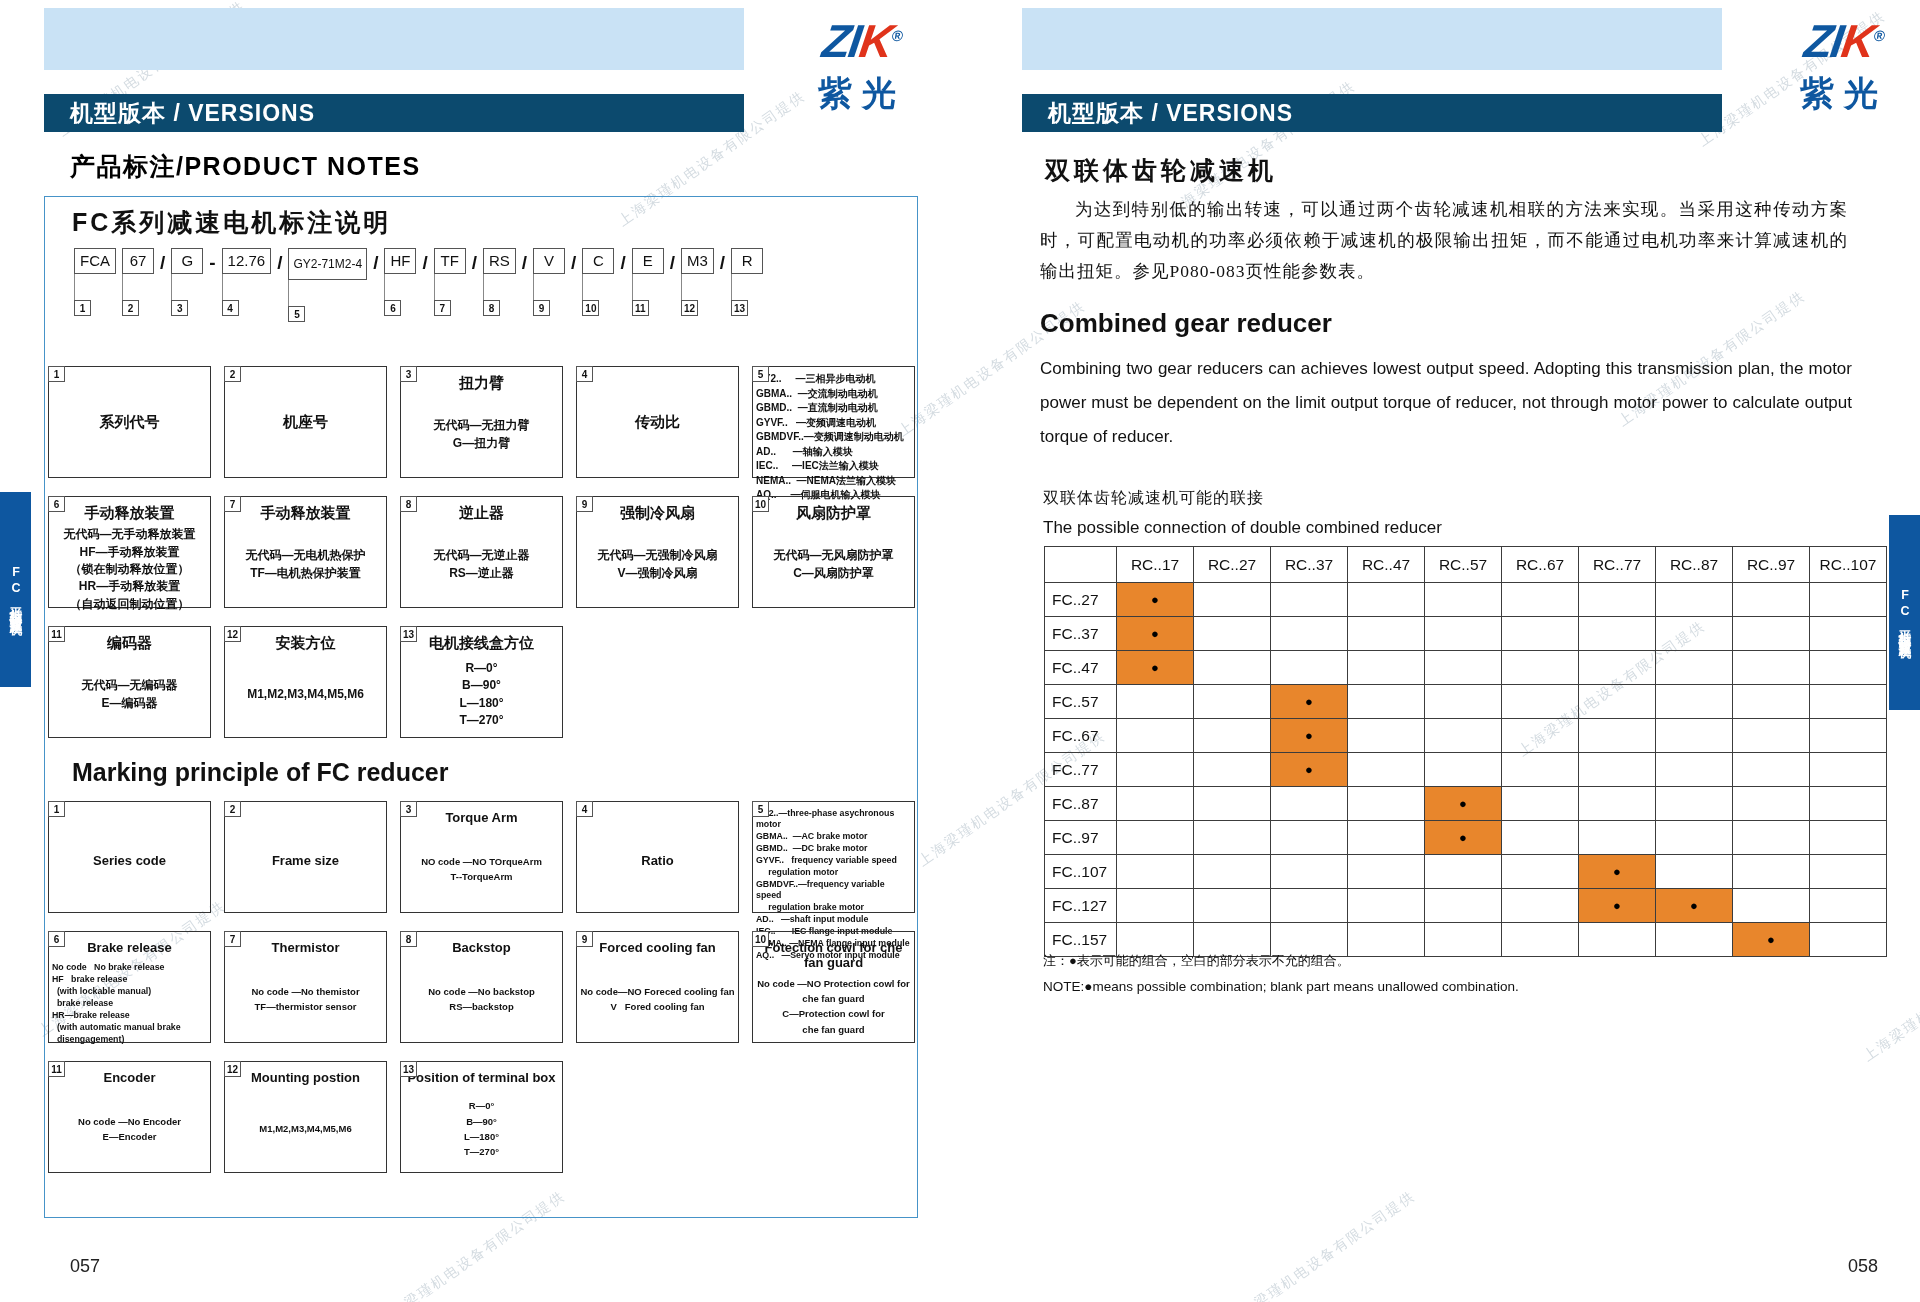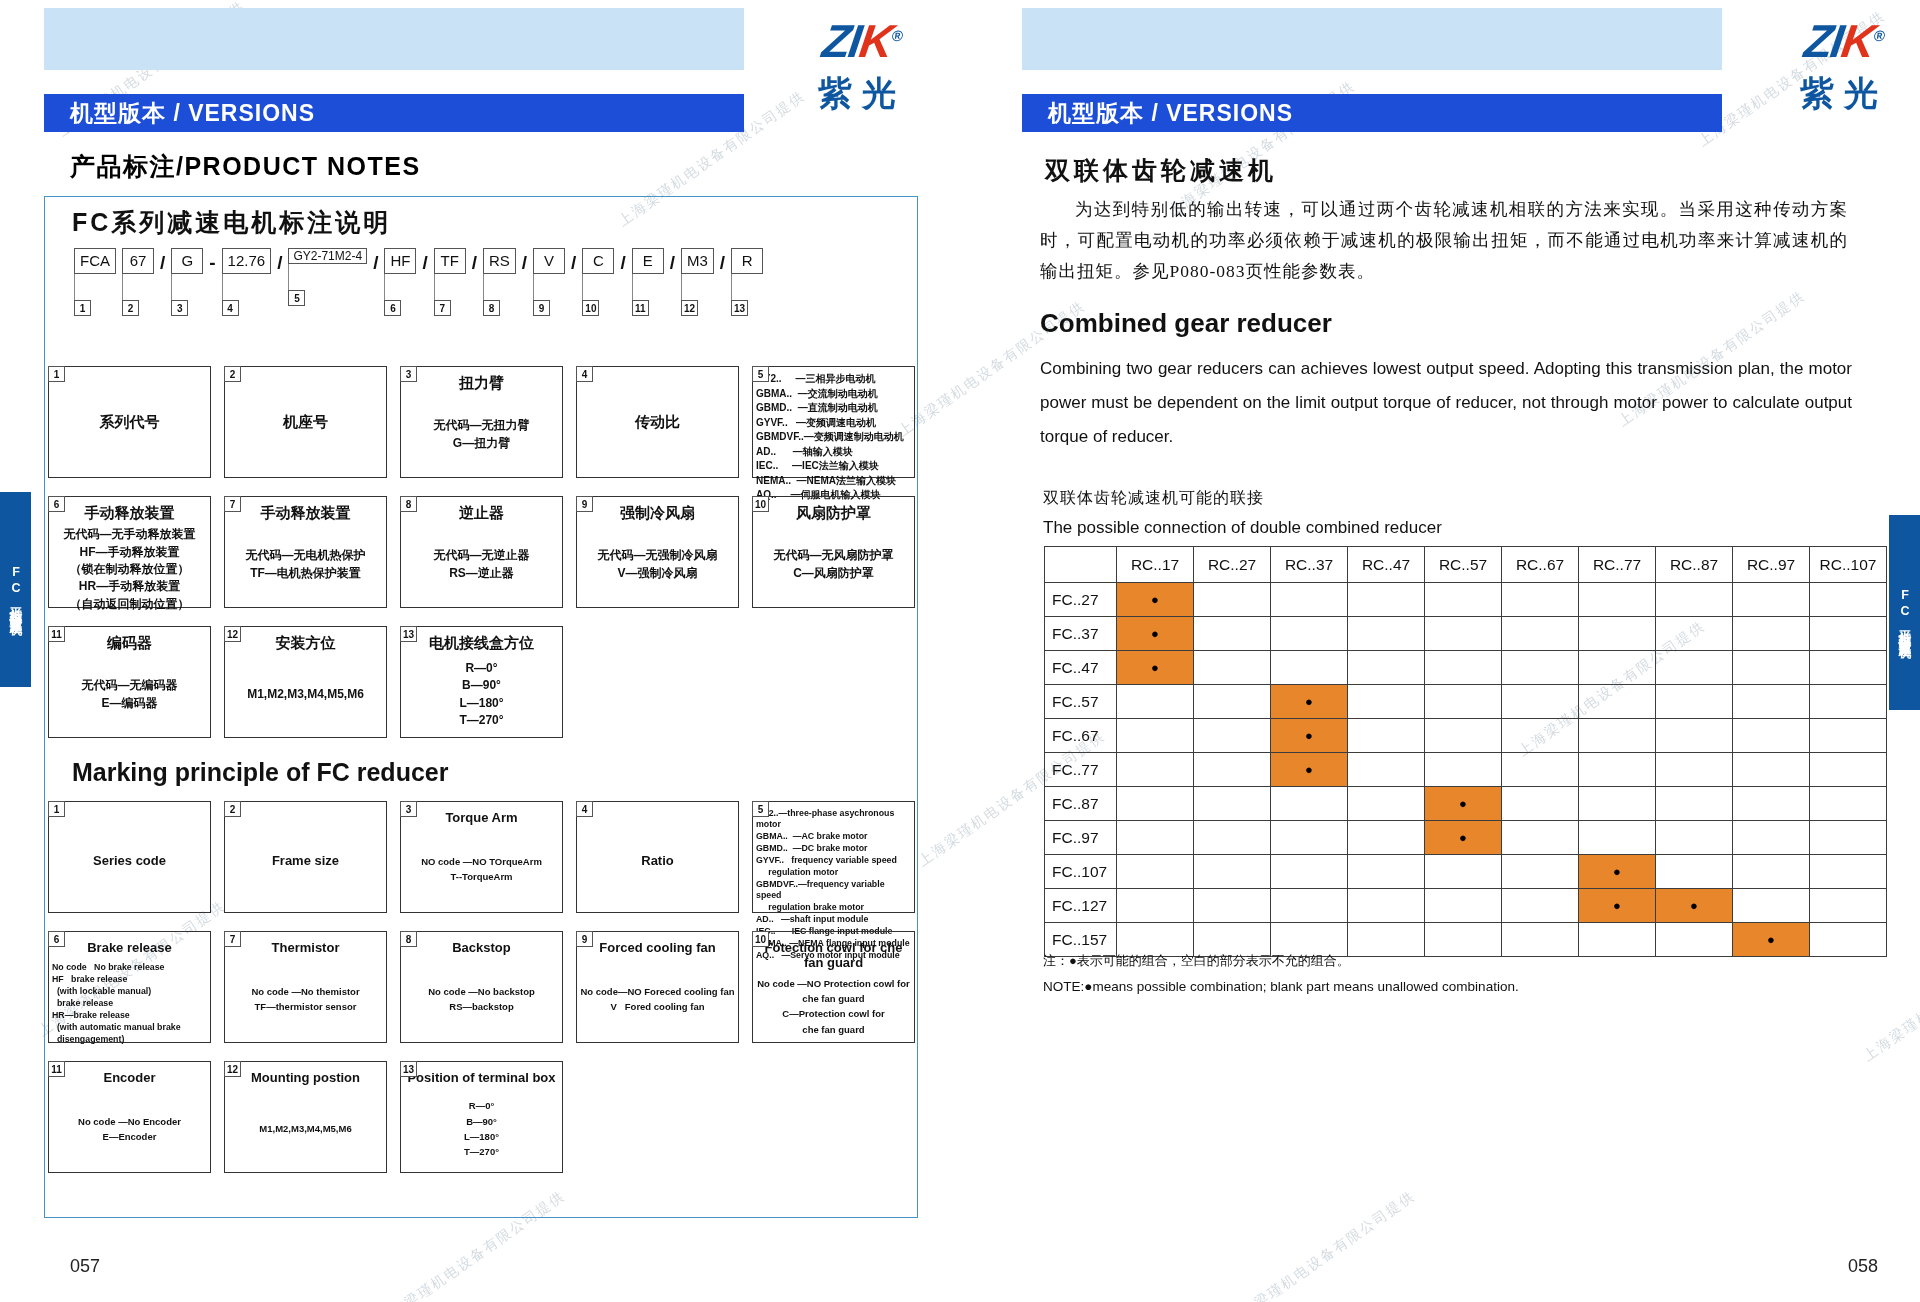--- a/index.html
+++ b/index.html
@@ -1,37 +1,37 @@
 <!DOCTYPE html>
 <html><head>
 <meta charset="utf-8">
 <style>
   html,body{margin:0;padding:0;background:#e9e9e9;}
   .canvas{position:relative;width:1920px;height:1302px;background:#ffffff;overflow:hidden;
           font-family:"Liberation Sans","DejaVu Sans",sans-serif;color:#111;}
   
   .band{position:absolute;top:8px;width:700px;height:62px;background:#c9e2f5;}
-  .titlebar{position:absolute;top:94px;width:700px;height:38px;background:#1d4ed8;color:#fff;
+  .titlebar{position:absolute;top:94px;width:700px;height:38px;background:#0c4a6e;color:#fff;
             font-weight:bold;font-size:23px;line-height:38px;padding-left:26px;box-sizing:border-box;letter-spacing:1px;}
   
   .logo{position:absolute;top:18px;width:160px;text-align:center;line-height:1;}
   .logo-mark{font-style:italic;font-weight:900;font-size:46px;color:#0e57a0;letter-spacing:-2px;transform:skewX(-8deg);display:inline-block;}
   .logo-k{color:#e0331b;}
   .logo-reg{font-size:15px;vertical-align:super;font-style:normal;color:#0e57a0;}
   .logo-cn{color:#0e57a0;font-weight:900;font-size:34px;letter-spacing:10px;margin-top:12px;}
   
   .sec-title{position:absolute;font-weight:bold;font-size:25px;letter-spacing:1.5px;color:#000;}
   .panel{position:absolute;left:44px;top:196px;width:874px;height:1022px;border:1px solid #4693c8;box-sizing:border-box;}
   .panel-title{position:absolute;left:72px;top:206px;font-weight:bold;font-size:25px;letter-spacing:3px;}
   .marking-title{position:absolute;left:72px;top:758px;font-weight:bold;font-size:25px;}
   
   .code-row{position:absolute;left:74px;top:248px;display:flex;align-items:flex-start;gap:6px;}
   .code-unit{display:flex;flex-direction:column;align-items:flex-start;}
   .code-box{border:1px solid #555;min-width:20px;padding:3px 5px;font-size:15px;text-align:center;line-height:1.2;white-space:nowrap;}
-  .code-box.sm{font-size:12px;padding:0 4px;}
+  .code-box.sm{font-size:12px;padding:8px 4px;}
   .code-sep{font-size:19px;padding-top:4px;font-weight:bold;}
   .stem{width:1px;height:26px;background:#888;}
   .num-tag{width:17px;height:16px;border:1px solid #555;font-size:10px;font-weight:bold;
            display:flex;align-items:center;justify-content:center;background:#fff;box-sizing:border-box;}
   
   .grid{position:absolute;left:48px;display:grid;grid-template-columns:repeat(5,163px);column-gap:13px;row-gap:18px;}
   #cn-grid{top:366px;}
   #en-grid{top:801px;}
   .desc-box{position:relative;height:112px;border:1.5px solid #333;box-sizing:border-box;display:flex;flex-direction:column;}
   .box-num{position:absolute;left:-1px;top:-1px;width:17px;height:16px;border:1px solid #555;background:#fff;

